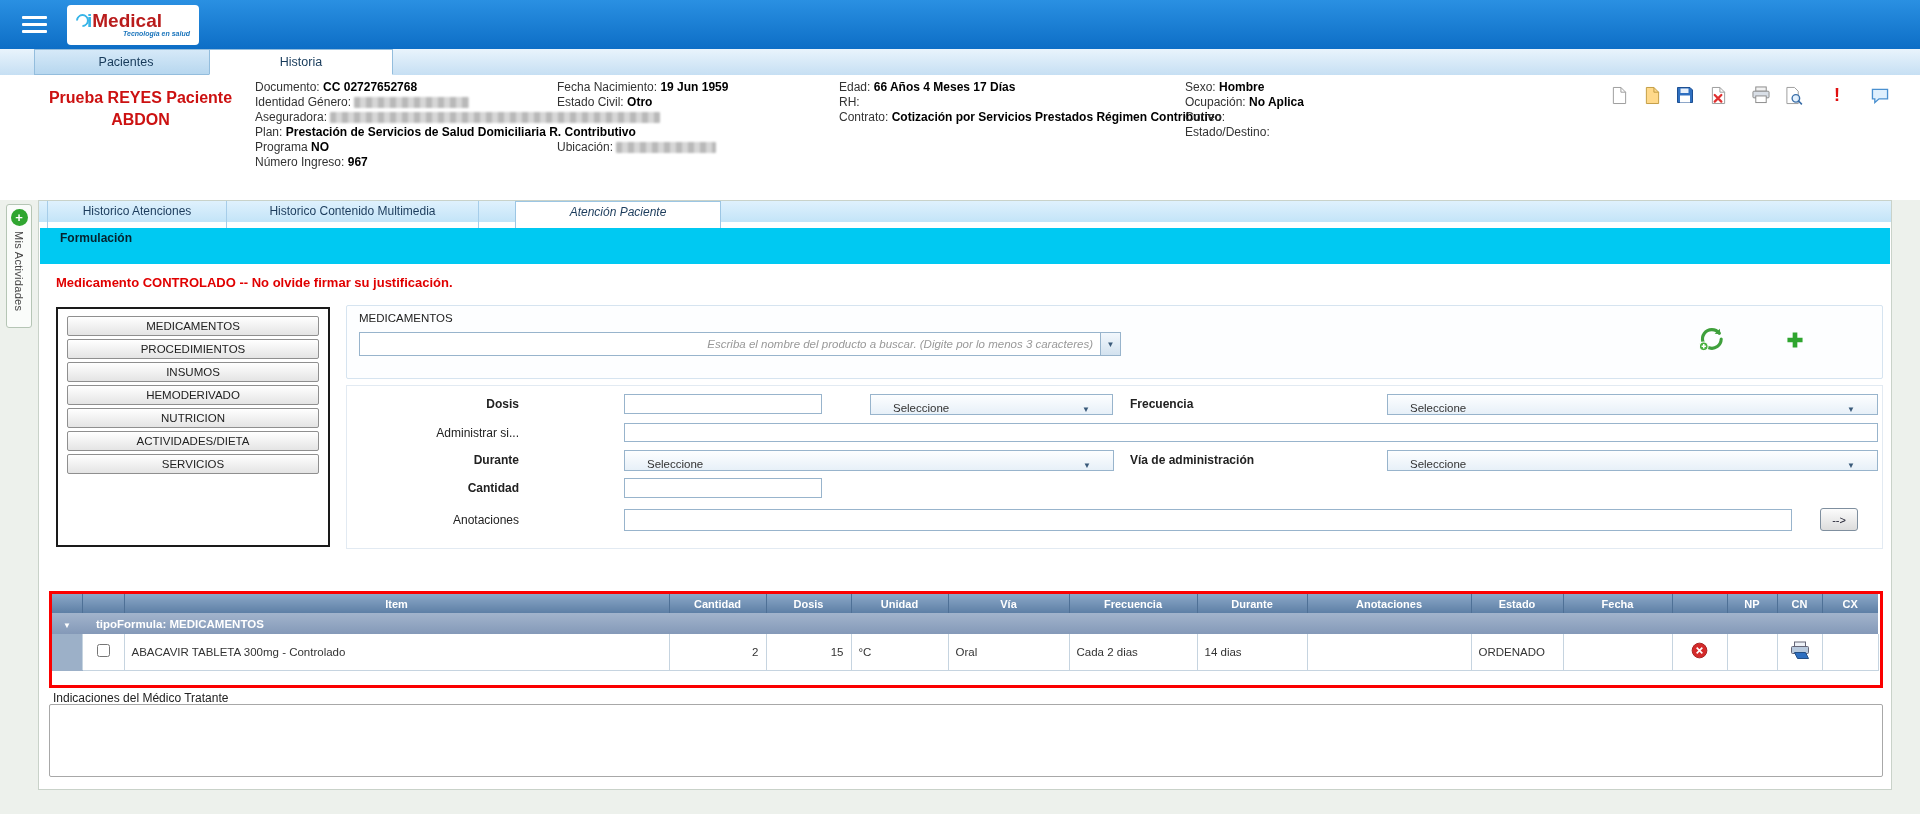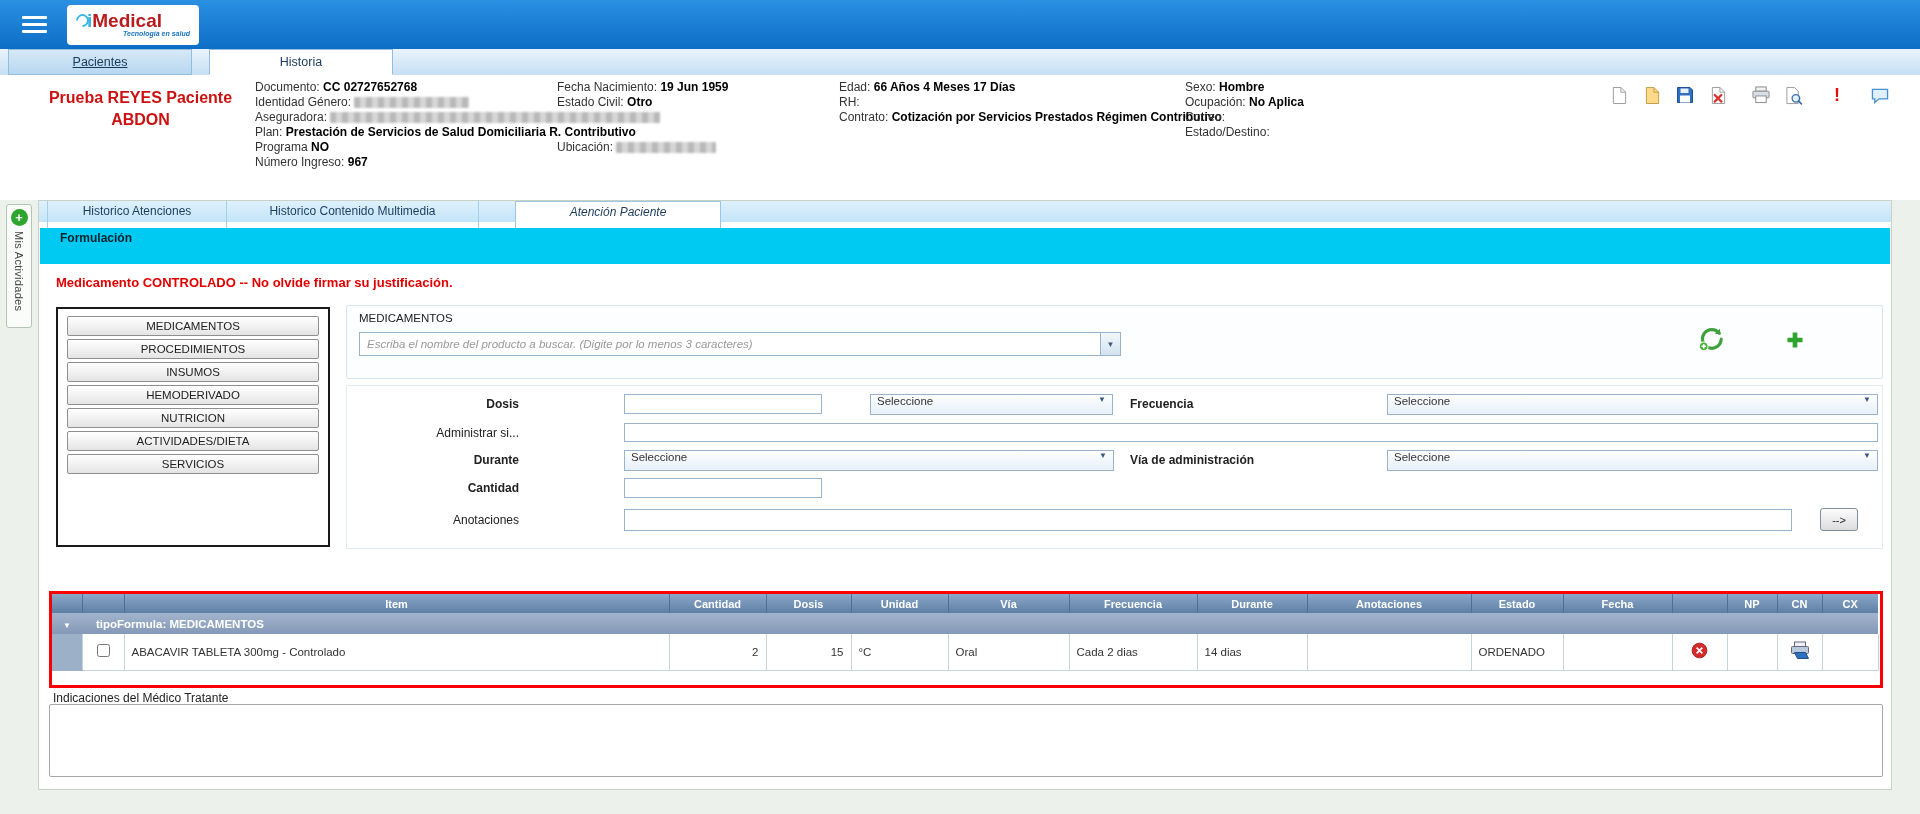--- a/index.html
+++ b/index.html
@@ -21,21 +21,21 @@
   .brand-i { color:#39b5e8; }
   .brand-rest { color:#b91c1c; }
   .tagline { font-size:7px; color:#1b75bc; text-align:right; line-height:8px; font-style:italic; font-weight:bold; }
   .breadcrumb { margin-left:26px; color:#fff; font-size:16.5px; font-weight:bold; letter-spacing:.2px; }
 
   
   .maintabs { position:absolute; top:49px; left:0; width:1920px; height:26px;
               background:linear-gradient(180deg,#e9f4fc,#c6dff3); }
   .maintab { position:absolute; top:0; height:26px; width:184px; line-height:24px; text-align:center;
              font-size:12.5px; color:#173a5a; border:1px solid #93bddd; cursor:pointer; }
-  .maintab.pac { left:8px; background:linear-gradient(180deg,#d6e9f8,#b7d7ef);text-decoration:underline; }
+  .maintab.pac { left:34px; background:linear-gradient(180deg,#d6e9f8,#b7d7ef); }
   .maintab.his { left:209px; background:#fff; border-bottom-color:#fff; }
 
   
   .patient { position:absolute; top:75px; left:0; width:1920px; height:125px; background:#fff; }
   .pname { position:absolute; left:38px; top:12px; width:205px; text-align:center;
            color:#cc1111; font-weight:bold; font-size:16px; line-height:22px; }
   .pline { position:absolute; font-size:12px; color:#333; white-space:nowrap; line-height:13px; }
   .pline b { color:#000; }
   .redact { display:inline-block; height:11px; vertical-align:middle; border-radius:1px;
             background:repeating-linear-gradient(90deg,#b9b9b9 0 6px,#d6d6d6 6px 12px);
@@ -78,39 +78,39 @@
   .legend { margin:9px 0 0 7px; font-size:10.5px; font-style:italic; font-weight:bold; line-height:14px; }
   .leg-pos { color:#000; } .leg-con { color:#00aec8; } .leg-inv { color:#e80000; }
 
   
   .searchpanel { position:absolute; left:307px; top:104px; width:1537px; height:74px;
                  border:1px solid #d6e4f0; background:#fdfeff; border-radius:2px; }
   .sp-label { position:absolute; left:12px; top:6px; font-size:11.5px; color:#222; }
   .combo { position:absolute; left:12px; top:26px; width:762px; height:24px;
            border:1px solid #98b4cc; background:#fff; display:flex; }
   .combo input { flex:1; border:none; outline:none; font-size:11.5px; padding:0 7px;
-                 font-family:inherit; color:#333; background:transparent; }
+                 font-family:inherit; color:#333; background:transparent;text-align:right; }
   .combo input::placeholder { font-style:italic; color:#999; }
   .combo-arrow { width:20px; background:linear-gradient(180deg,#f2f7fc,#d3e2ef);
                  border-left:1px solid #98b4cc; display:flex; align-items:center;
                  justify-content:center; font-size:8px; color:#34506e; cursor:pointer; }
   .sp-refresh { position:absolute; left:1350px; top:20px; background:none; border:none; cursor:pointer; padding:0; line-height:0; }
   .sp-add { position:absolute; left:1438px; top:24px; background:none; border:none; cursor:pointer; padding:0; line-height:0; }
 
   
   .fieldspanel { position:absolute; left:307px; top:184px; width:1537px; height:164px;
                  border:1px solid #e2eaf2; background:#fff; }
   .flabel { position:absolute; left:2px; width:170px; text-align:right; font-size:12px; color:#222; }
   .fhead { position:absolute; font-weight:bold; font-size:12px; color:#222; }
   .b { font-weight:bold; }
   .tin { position:absolute; border:1px solid #98b4cc; height:20px; font-size:11.5px;
          padding:0 5px; font-family:inherit; color:#333; }
   .sel { position:absolute; height:21px; border:1px solid #98b4cc;
-         background:linear-gradient(180deg,#fdfeff,#e7f0f8); display:flex; align-items:flex-start;
-         justify-content:space-between; padding:0 6px; font-size:11.5px; color:#333; cursor:pointer; }
+         background:linear-gradient(180deg,#fdfeff,#e7f0f8); display:flex; align-items:flex-end;
+         justify-content:space-between; padding:0 22px; font-size:11.5px; color:#333; cursor:pointer; }
   .chev { font-size:8px; color:#3a5a7a; }
   .fsubmit { position:absolute; left:1473px; top:122px; width:38px; height:23px;
              border:1px solid #7f8f9f; border-radius:3px;
              background:linear-gradient(180deg,#fcfcfc,#dcdcdc); font-size:11px; color:#223;
              cursor:pointer; font-family:inherit; }
 
   
   .gridwrap { position:absolute; left:10px; top:390px; width:1834px; height:97px;
               border:3px solid #fb0000; background:#fff; overflow:hidden; }
   .grid { border-collapse:collapse; table-layout:fixed; width:1826px; font-size:11.5px; }

